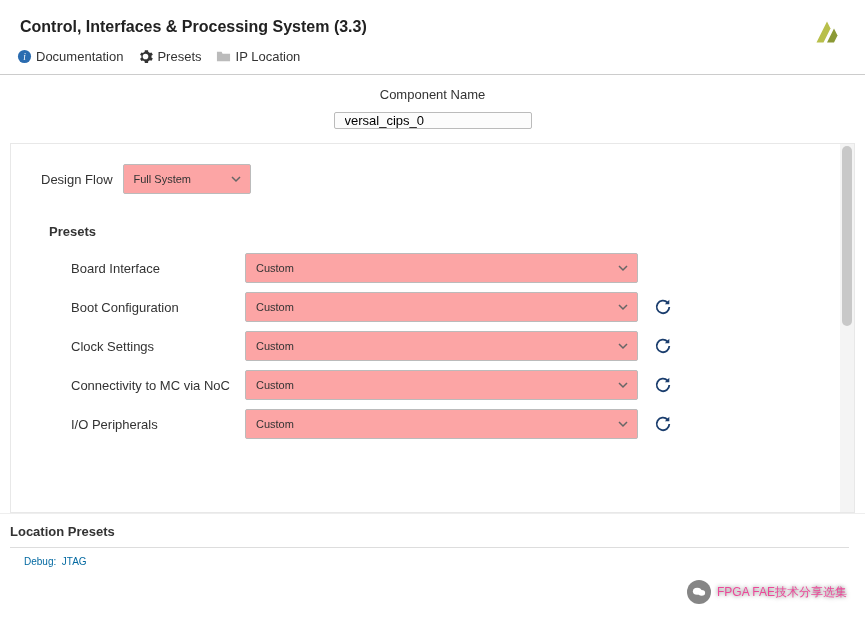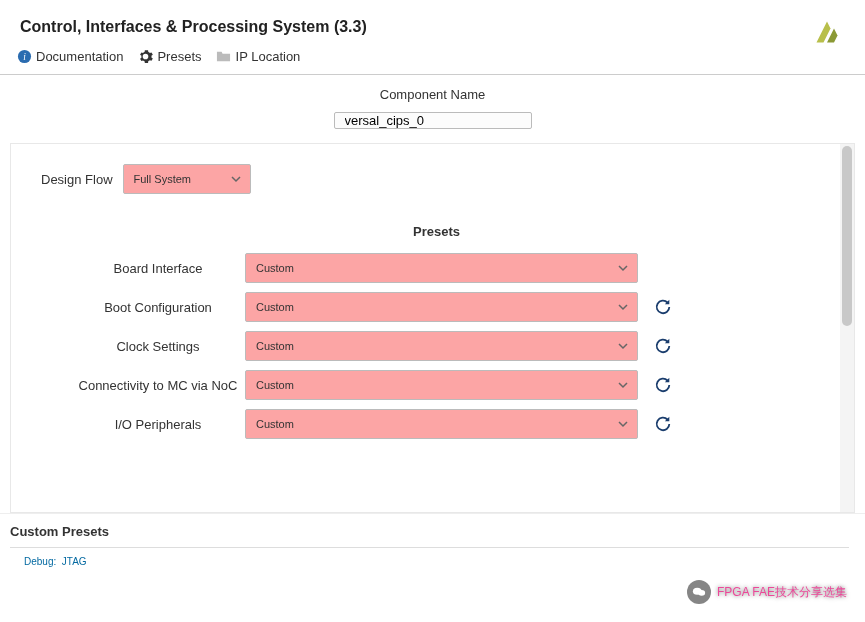--- a/index.html
+++ b/index.html
@@ -75,21 +75,21 @@
       width: 14px;
       background: #f4f4f4;
     }
     .scrollbar-thumb {
       position: absolute;
       right: 2px; top: 2px;
       width: 10px; height: 180px;
       background: #c8c8c8;
       border-radius: 5px;
     }
-    .panel-inner { padding: 20px 30px 0 30px; text-align: center; }
+    .panel-inner { padding: 20px 30px 0 30px; }
     .designflow-row { display: flex; align-items: center; gap: 10px; margin-bottom: 30px; }
     .presets-title { font-weight: bold; font-size: 13px; color: #333; margin-bottom: 14px; margin-left: 8px; }
     .preset-row {
       display: flex;
       align-items: center;
       margin-bottom: 9px;
       margin-left: 30px;
     }
     .preset-label { width: 174px; font-size: 13px; color: #333; }
     .select-box {
@@ -287,21 +287,21 @@
             <path fill="#1a3d6d" d="M17 2 L17 7 L12 7 Z"></path>
           </svg>
       </div>
     </div>
 
 
   </div>
 </div>
 
 <div class="enabled-block">
-  <div class="enabled-title">Custom Presets</div>
+  <div class="enabled-title">Location Presets</div>
   <div class="enabled-item">
     <span>Debug:</span>
     &nbsp;<span>JTAG</span>
   </div>
 </div>
 
 <div class="watermark">
   <div class="wm-circle">
     <svg viewBox="0 0 16 16" width="14" height="14">
         <ellipse cx="6" cy="7" rx="5" ry="4" fill="#fff"></ellipse>

